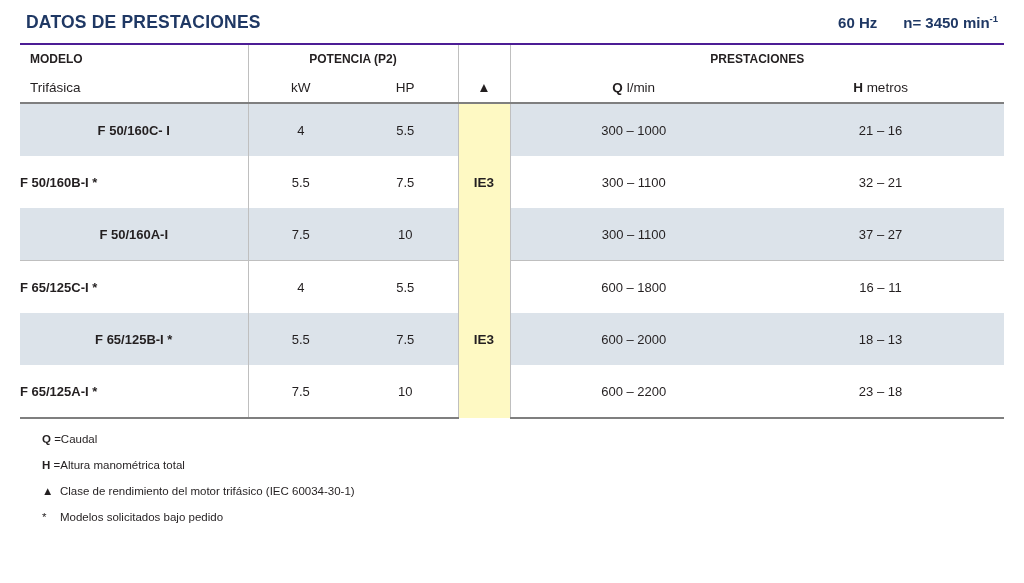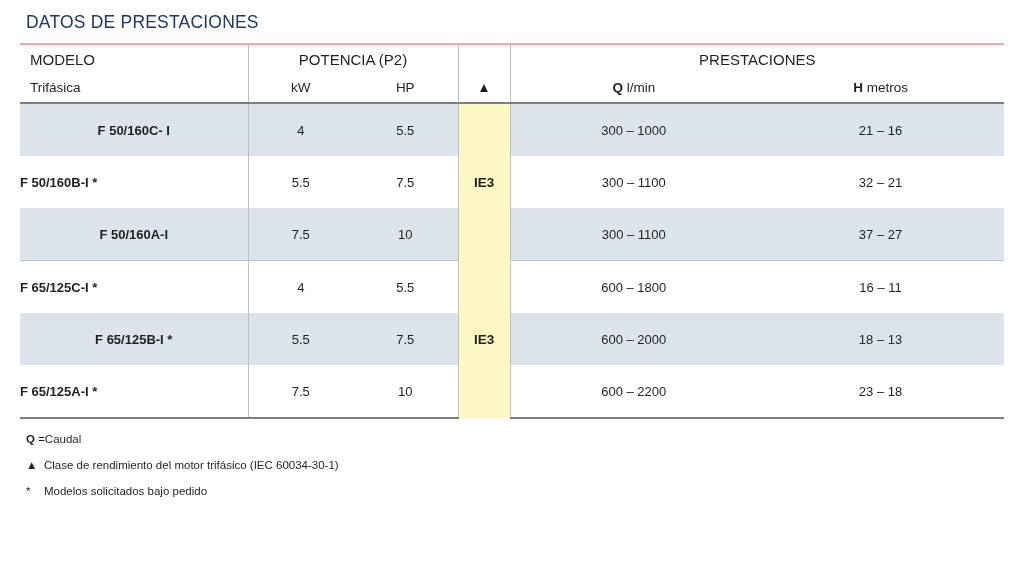--- a/index.html
+++ b/index.html
@@ -24,21 +24,21 @@
 
   
   .top-bar {
     display: flex;
     align-items: baseline;
     justify-content: space-between;
     padding: 12px 6px 10px 6px;
   }
   .doc-title {
     font-size: 17.5px;
-    font-weight: normal;
+    font-weight: bold;
     letter-spacing: .2px;
     color: #1f3864;
   }
   .top-right {
     display: flex;
     align-items: baseline;
     gap: 26px;
     font-size: 15px;
     font-weight: bold;
     color: #1f3864;
@@ -55,24 +55,24 @@
     table-layout: fixed;
     font-size: 13px;
   }
   table.perf td, table.perf th {
     padding: 0;
     margin: 0;
   }
 
   .thead-top th {
     height: 28px;
-    border-top: 2px solid #fca5a5;
+    border-top: 2px solid #4c1d95;
     border-bottom: none;
-    font-size: 15px;
-    font-weight: normal;
+    font-size: 12px;
+    font-weight: bold;
     text-align: center;
     vertical-align: middle;
     background: #ffffff;
   }
   .thead-sub th {
     height: 29px;
     border-bottom: 2px solid #7f7f7f;
     font-size: 13.5px;
     font-weight: normal;
     text-align: center;
@@ -119,37 +119,42 @@
   tr.last-row td {
     border-bottom: 2px solid #7f7f7f;
   }
   .kw-col { border-left: 1px solid #bfbfbf; }
 
   
   .notes {
     padding: 14px 6px 0 6px;
     font-size: 11.5px;
     line-height: 1.05;
+    margin-left: 16px;
   }
   .note {
     margin: 0 0 14px 0;
   }
   .note b { font-weight: bold; }
   .note-sym {
     display: inline-block;
     width: 18px;
   }
 </style>
 </head>
 <body>
 
 <div class="page">
 
   <div class="top-bar">
     <div class="doc-title">DATOS DE PRESTACIONES</div>
+    <div class="top-right">
+      <span>60 Hz</span>
+      <span><span>n= 3450 min</span><sup>-1</sup></span>
+    </div>
   </div>
 
   <table class="perf">
     <colgroup>
       <col style="width:228px">
       <col style="width:105px">
       <col style="width:105px">
       <col style="width:52px">
       <col style="width:247px">
       <col style="width:247px">
@@ -215,17 +220,18 @@
         <td class="kw-col">7.5</td>
         <td>10</td>
         <td>600 – 2200</td>
         <td>23 – 18</td>
       </tr>
     </tbody>
   </table>
 
   <div class="notes">
     <p class="note"><b>Q</b><span> =Caudal</span></p>
+    <p class="note"><b>H</b><span> =Altura manométrica total</span></p>
     <p class="note"><span class="note-sym">▲</span><span>Clase de rendimiento del motor trifásico (IEC 60034-30-1)</span></p>
     <p class="note"><span class="note-sym">*</span><span>Modelos solicitados bajo pedido</span></p>
   </div>
 
 </div>
 
 </body></html>

